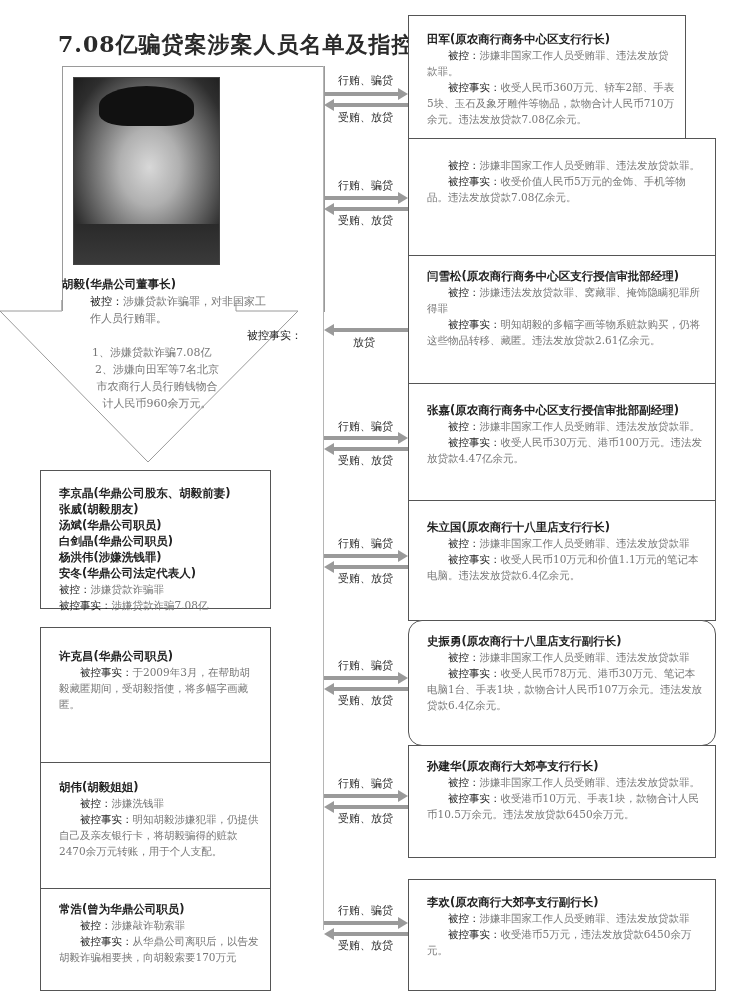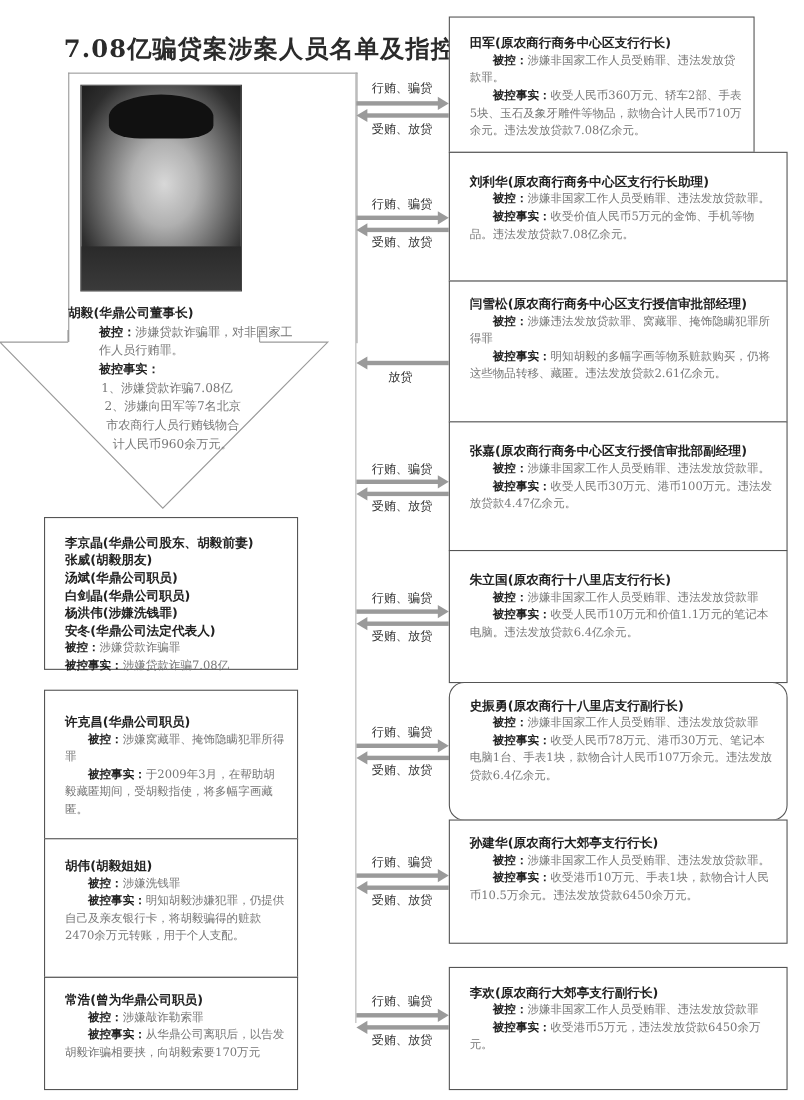--- a/index.html
+++ b/index.html
@@ -11,21 +11,21 @@
   .photo { position:absolute; left:73px; top:77px; width:145px; height:186px;
            background:radial-gradient(ellipse at 52% 48%, #d8d8d8 0%, #b0b0b0 28%, #6a6a6a 55%, #2e2e2e 78%, #1a1a1a 100%);
            border:1px solid #444; }
   .photo .hair { position:absolute; left:25px; top:8px; width:95px; height:40px;
            background:#111; border-radius:50% 50% 30% 30%; }
   .photo .collar { position:absolute; left:0; bottom:0; width:145px; height:40px;
            background:linear-gradient(#2a2a2a,#3a3a3a); }
   .arrowshape { position:absolute; left:0; top:300px; width:300px; height:165px; }
   .hu-text { position:absolute; left:62px; top:276px; width:240px; font-size:11px; line-height:17px; }
   .name { font-family:"DejaVu Sans","Liberation Sans",sans-serif; font-weight:bold; color:#222; font-size:11.5px; }
-  .lbl { font-family:"DejaVu Sans","Liberation Sans",sans-serif; font-weight:bold; color:#222; }
+  .lbl { font-family:"DejaVu Sans","Liberation Sans",sans-serif; font-weight:normal; color:#222;text-align:right; }
   .txt { color:#777; }
   .box { position:absolute; border:1.5px solid #555; background:#fff; box-sizing:border-box;
          font-size:10.5px; line-height:16px; padding:10px 10px 6px 18px; }
   .box p { margin:0; }
   .ind { text-indent:2em; }
   .vline { position:absolute; left:323px; top:66px; width:1px; height:864px; background:#b5b5b5; }
   .arrow { position:absolute; height:4px; background:#9a9a9a; }
   .arrow.r::after { content:""; position:absolute; right:-8px; top:-4px;
         border-left:10px solid #9a9a9a; border-top:6px solid transparent; border-bottom:6px solid transparent; }
   .arrow.l::before { content:""; position:absolute; left:-8px; top:-4px;
@@ -66,21 +66,20 @@
   <p class="name">汤斌(华鼎公司职员)</p>
   <p class="name">白剑晶(华鼎公司职员)</p>
   <p class="name">杨洪伟(涉嫌洗钱罪)</p>
   <p class="name">安冬(华鼎公司法定代表人)</p>
   <p><span class="lbl">被控：</span><span class="txt">涉嫌贷款诈骗罪</span></p>
   <p><span class="lbl">被控事实：</span><span class="txt">涉嫌贷款诈骗7.08亿</span></p>
 </div>
 
 <div class="box" style="left:40px; top:627px; width:231px; height:136px; padding-top:20px;">
   <p class="name">许克昌(华鼎公司职员)</p>
-  <p class="ind"><span class="lbl">被控：</span><span class="txt">涉嫌窝藏罪、掩饰隐瞒犯罪所得罪</span></p>
   <p class="ind"><span class="lbl">被控事实：</span><span class="txt">于2009年3月，在帮助胡毅藏匿期间，受胡毅指使，将多幅字画藏匿。</span></p>
 </div>
 
 <div class="box" style="left:40px; top:762px; width:231px; height:127px; padding-top:16px;">
   <p class="name">胡伟(胡毅姐姐)</p>
   <p class="ind"><span class="lbl">被控：</span><span class="txt">涉嫌洗钱罪</span></p>
   <p class="ind"><span class="lbl">被控事实：</span><span class="txt">明知胡毅涉嫌犯罪，仍提供自己及亲友银行卡，将胡毅骗得的赃款2470余万元转账，用于个人支配。</span></p>
 </div>
 
 <div class="box" style="left:40px; top:888px; width:231px; height:103px; padding-top:12px;">
@@ -129,21 +128,20 @@
 <div class="arrow l" style="left:332px; top:932px; width:76px;"></div>
 <div class="alabel" style="left:338px; top:938px;">受贿、放贷</div>
 
 <div class="box" style="left:408px; top:15px; width:278px; height:124px; padding-top:15px;">
   <p class="name">田军(原农商行商务中心区支行行长)</p>
   <p class="ind"><span class="lbl">被控：</span><span class="txt">涉嫌非国家工作人员受贿罪、违法发放贷款罪。</span></p>
   <p class="ind"><span class="lbl">被控事实：</span><span class="txt">收受人民币360万元、轿车2部、手表5块、玉石及象牙雕件等物品，款物合计人民币710万余元。违法发放贷款7.08亿余元。</span></p>
 </div>
 
 <div class="box" style="left:408px; top:138px; width:308px; height:118px; padding-top:18px;">
-  <p class="name">刘利华(原农商行商务中心区支行行长助理)</p>
   <p class="ind"><span class="lbl">被控：</span><span class="txt">涉嫌非国家工作人员受贿罪、违法发放贷款罪。</span></p>
   <p class="ind"><span class="lbl">被控事实：</span><span class="txt">收受价值人民币5万元的金饰、手机等物品。违法发放贷款7.08亿余元。</span></p>
 </div>
 
 <div class="box" style="left:408px; top:255px; width:308px; height:129px; padding-top:12px;">
   <p class="name">闫雪松(原农商行商务中心区支行授信审批部经理)</p>
   <p class="ind"><span class="lbl">被控：</span><span class="txt">涉嫌违法发放贷款罪、窝藏罪、掩饰隐瞒犯罪所得罪</span></p>
   <p class="ind"><span class="lbl">被控事实：</span><span class="txt">明知胡毅的多幅字画等物系赃款购买，仍将这些物品转移、藏匿。违法发放贷款2.61亿余元。</span></p>
 </div>
 

